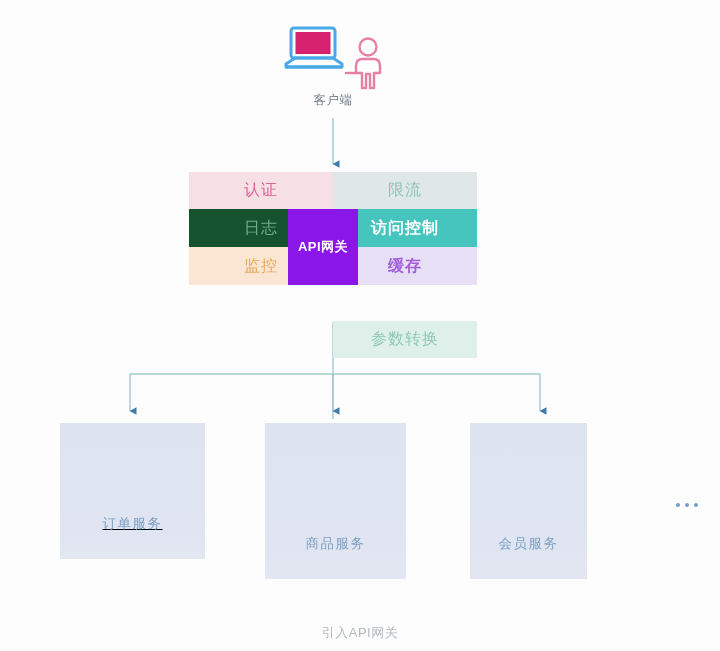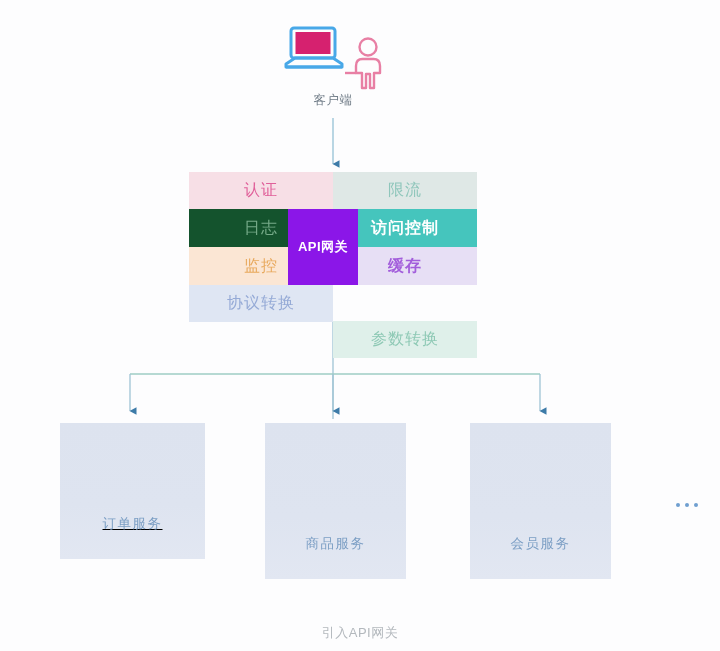--- a/index.html
+++ b/index.html
@@ -111,21 +111,21 @@
     padding-bottom: 26px;
     box-sizing: border-box;
   }
   .service-label {
     font-size: 13.5px;
     color: #7b9ec4;
     letter-spacing: 1.5px;
   }
   #svc-0 { left: 60px;  top: 423px; width: 145px; height: 136px; text-decoration: underline; }
   #svc-1 { left: 265px; top: 423px; width: 141px; height: 156px; text-align: right; }
-  #svc-2 { left: 470px; top: 423px; width: 141px; height: 156px; }
+  #svc-2 { left: 470px; top: 423px; width: 117px; height: 156px; }
 
   #ellipsis {
     position: absolute;
     left: 676px;
     top: 503px;
     display: flex;
     gap: 5px;
   }
   #ellipsis span {
     display: block;
@@ -186,21 +186,20 @@
     <line x1="540" y1="374" x2="540" y2="411" stroke="#9fc4d4" stroke-width="1.3" marker-end="url(#arrowhead)"></line>
   </svg>
 
   <div id="gateway-grid">
     <div class="gw-cell gw-auth">认证</div>
     <div class="gw-cell gw-ratelimit">限流</div>
     <div class="gw-cell gw-log">日志</div>
     <div class="gw-cell gw-access">访问控制</div>
     <div class="gw-cell gw-monitor">监控</div>
     <div class="gw-cell gw-cache">缓存</div>
-    <div class="gw-cell gw-protocol">协议转换</div>
     <div class="gw-cell gw-params">参数转换</div>
 
     <div id="gw-core">API网关</div>
   </div>
 
   <div class="service-box" id="svc-0">
     <span class="service-label">订单服务</span>
   </div>
   <div class="service-box" id="svc-1">
     <span class="service-label">商品服务</span>

